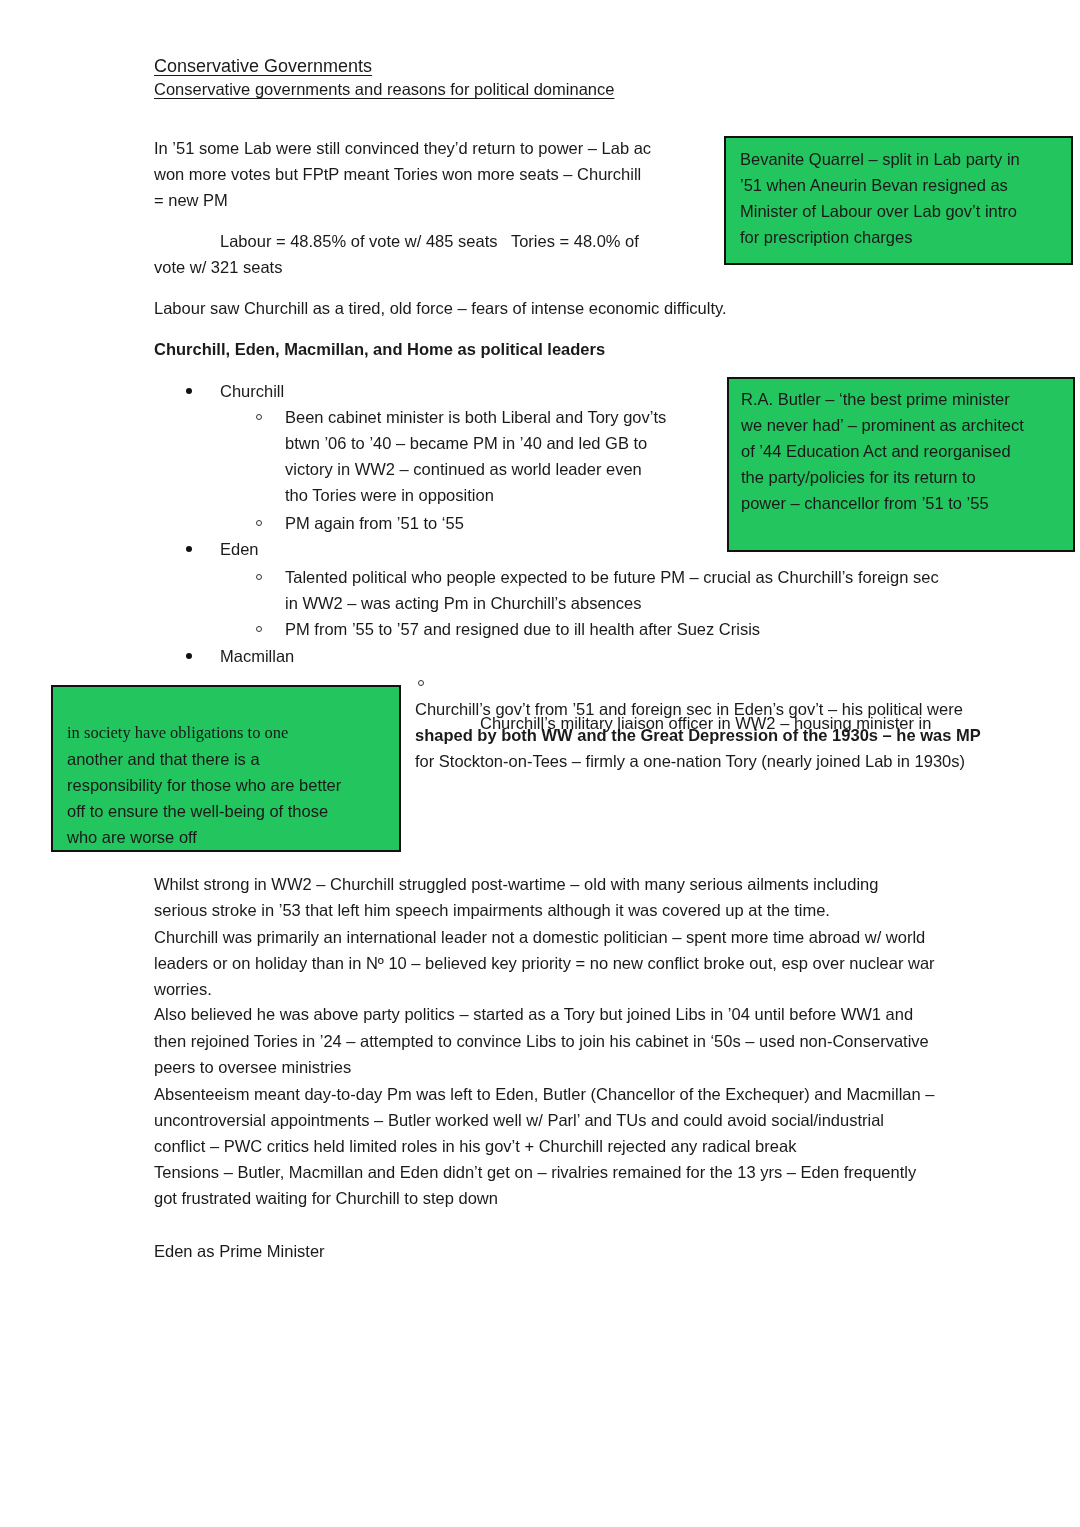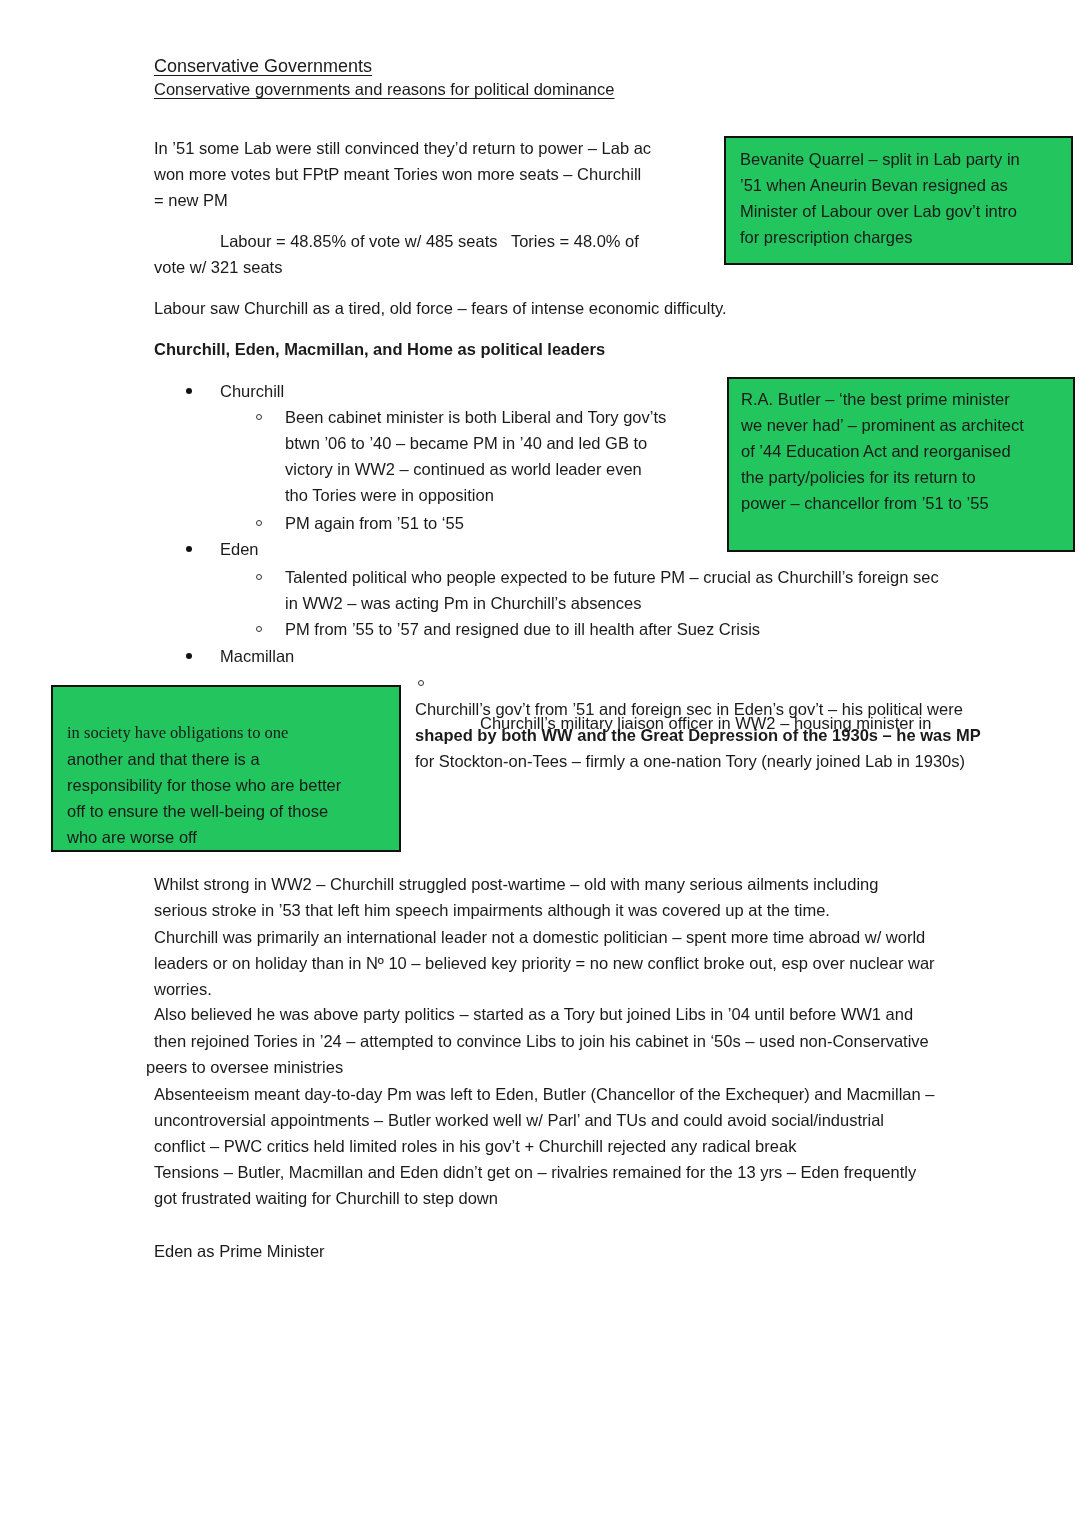--- a/index.html
+++ b/index.html
@@ -81,20 +81,20 @@
   <div class="t" style="left:14px;top:137px;">who are worse off</div>
 </div>
 
 <div class="line" style="left:154px;top:871px;">Whilst strong in WW2 – Churchill struggled post-wartime – old with many serious ailments including</div>
 <div class="line" style="left:154px;top:897px;">serious stroke in ’53 that left him speech impairments although it was covered up at the time.</div>
 <div class="line" style="left:154px;top:924px;">Churchill was primarily an international leader not a domestic politician – spent more time abroad w/ world</div>
 <div class="line" style="left:154px;top:950px;">leaders or on holiday than in Nº 10 – believed key priority = no new conflict broke out, esp over nuclear war</div>
 <div class="line" style="left:154px;top:976px;">worries.</div>
 <div class="line" style="left:154px;top:1001px;">Also believed he was above party politics – started as a Tory but joined Libs in ’04 until before WW1 and</div>
 <div class="line" style="left:154px;top:1028px;">then rejoined Tories in ’24 – attempted to convince Libs to join his cabinet in ‘50s – used non-Conservative</div>
-<div class="line" style="left:146px;top:1054px;text-align:center;">peers to oversee ministries</div>
+<div class="line" style="left:154px;top:1054px;text-align:center;">peers to oversee ministries</div>
 <div class="line" style="left:154px;top:1081px;">Absenteeism meant day-to-day Pm was left to Eden, Butler (Chancellor of the Exchequer) and Macmillan –</div>
 <div class="line" style="left:154px;top:1107px;">uncontroversial appointments – Butler worked well w/ Parl’ and TUs and could avoid social/industrial</div>
 <div class="line" style="left:154px;top:1133px;">conflict – PWC critics held limited roles in his gov’t + Churchill rejected any radical break</div>
 <div class="line" style="left:154px;top:1159px;">Tensions – Butler, Macmillan and Eden didn’t get on – rivalries remained for the 13 yrs – Eden frequently</div>
 <div class="line" style="left:154px;top:1185px;">got frustrated waiting for Churchill to step down</div>
 
 <div class="line" style="left:154px;top:1238px;">Eden as Prime Minister</div>
 
 </body></html>

